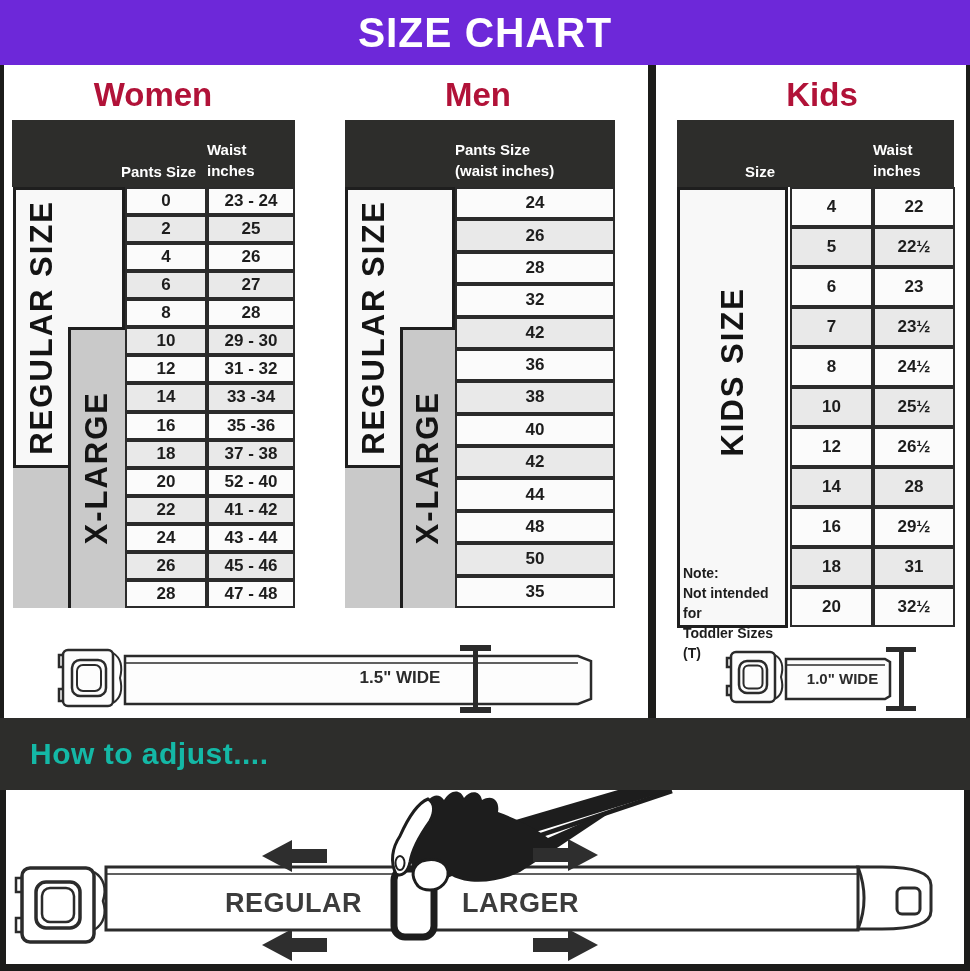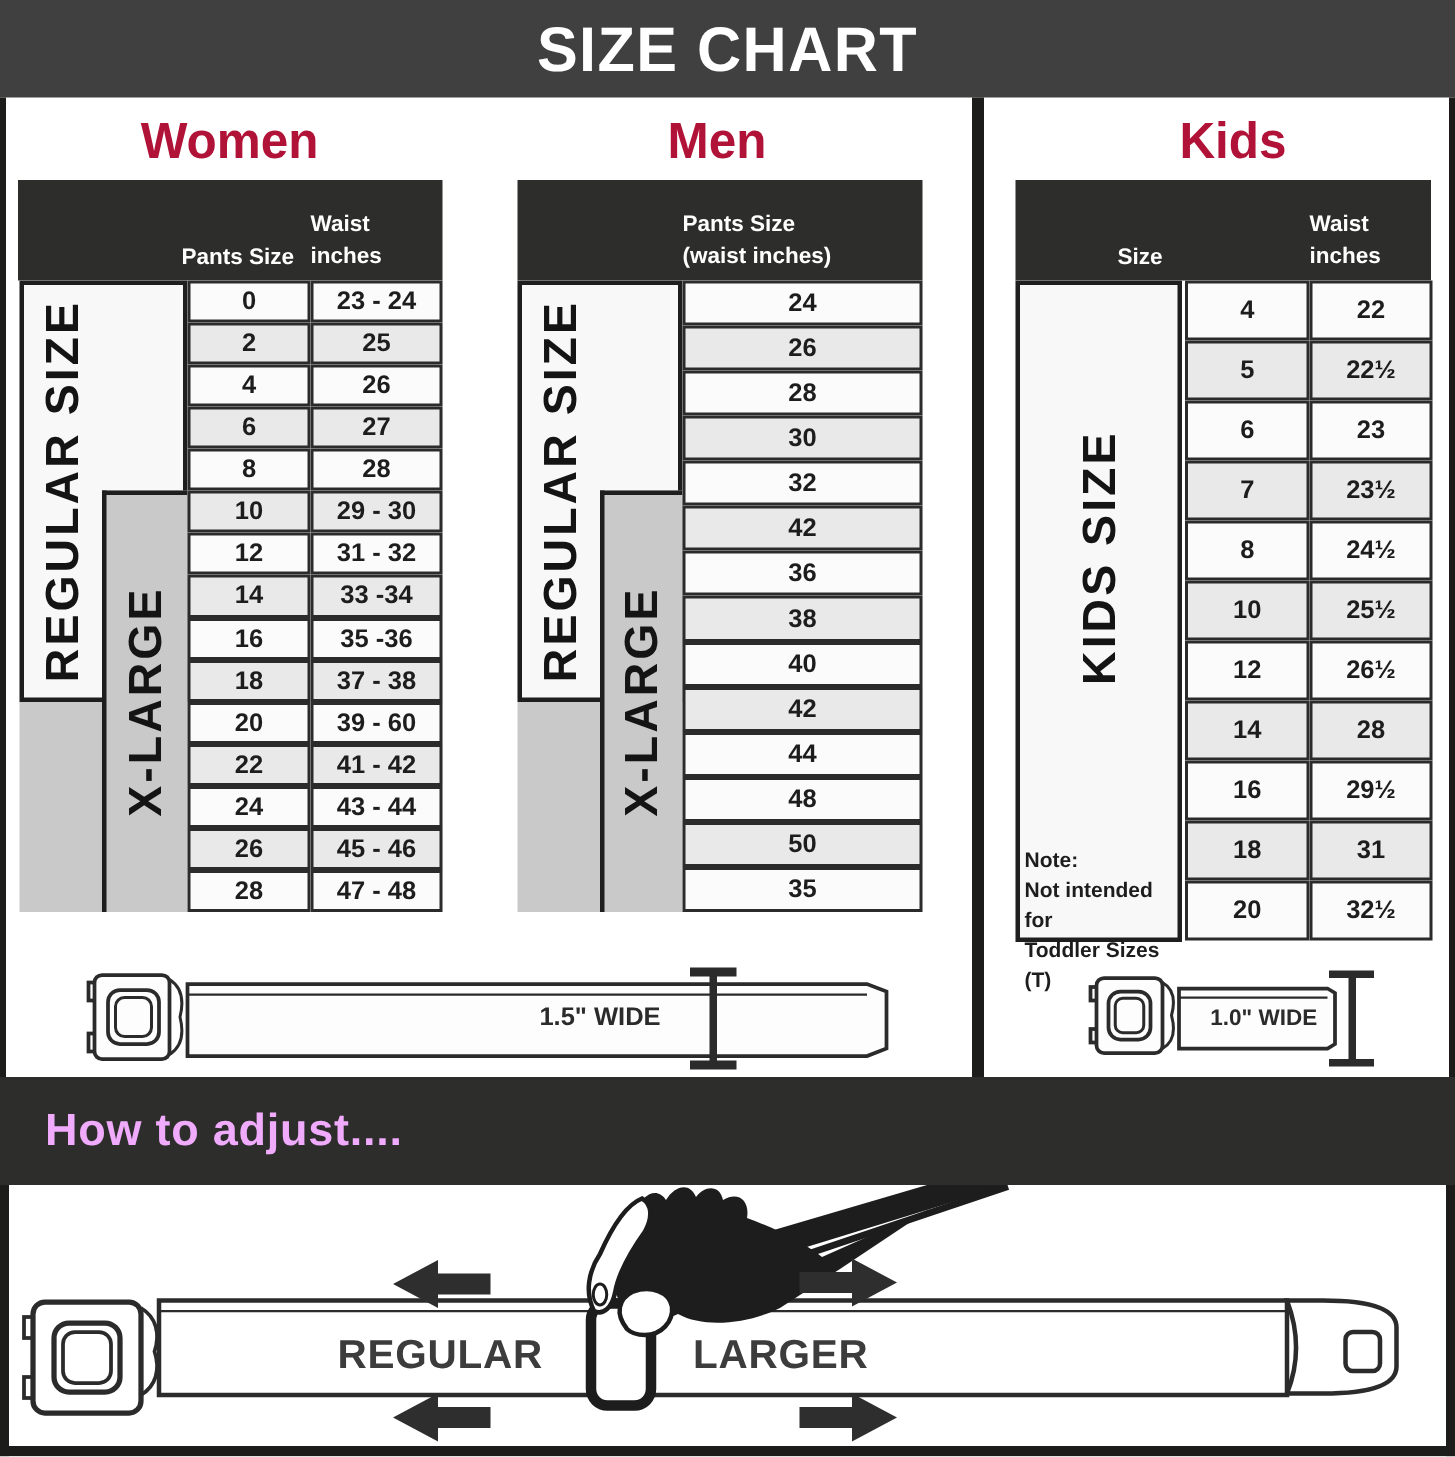--- a/index.html
+++ b/index.html
@@ -1,20 +1,20 @@
 <!DOCTYPE html>
 <html style="--accent: #b11238;"><head>
 <meta charset="utf-8">
 <style>
   html,body{margin:0;padding:0;background:#fff;}
   .stage{position:relative;width:970px;height:971px;background:#fff;overflow:hidden;
          font-family:"Liberation Sans","DejaVu Sans",sans-serif;color:#1d1d1d;}
   .abs{position:absolute;}
   
-  .banner{left:0;top:0;width:970px;height:65px;background:#404040;display:flex;align-items:center;justify-content:center;}
+  .banner{left:0;top:0;width:970px;height:65px;background:#6d28d9;display:flex;align-items:center;justify-content:center;}
   .banner span{color:#fff;font-size:42px;font-weight:bold;letter-spacing:1px;transform:scaleX(.97);}
   
   .b-left{left:0;top:65px;width:4px;height:653px;background:#1c1c1a;}
   .b-right{left:966px;top:65px;width:4px;height:653px;background:#1c1c1a;}
   .divider{left:648px;top:65px;width:8px;height:653px;background:#1c1c1a;}
   
   .col-h{height:40px;display:flex;align-items:center;justify-content:center;
          font-size:34px;font-weight:bold;color:var(--accent,#b11238);transform:scaleX(.97);}
   
   .t-head{background:#2d2d2b;}
@@ -29,21 +29,21 @@
   .gbox{background:#c9c9c9;}
   .gbox.edged{border-left:3px solid #1e1e1e;border-top:3px solid #1e1e1e;box-sizing:border-box;}
   .vtext{display:flex;align-items:center;justify-content:center;}
   .vtext span{writing-mode:vertical-rl;transform:rotate(180deg);white-space:nowrap;
               font-weight:bold;font-size:31px;letter-spacing:2px;color:#141414;}
   .note{font-size:14px;font-weight:bold;line-height:20px;color:#1d1d1d;}
   
   .wlab{font-weight:bold;color:#2b2b2b;text-align:center;}
   
   .adjbar{left:0;top:718px;width:970px;height:72px;background:#2d2d2b;display:flex;align-items:center;}
-  .adjbar span{color:#f0abfc;font-size:30px;font-weight:bold;margin-left:30px;letter-spacing:.5px;}
+  .adjbar span{color:#14b8a6;font-size:30px;font-weight:bold;margin-left:30px;letter-spacing:.5px;}
   
   .p-left{left:0;top:790px;width:6px;height:181px;background:#1c1c1a;}
   .p-right{left:964px;top:790px;width:6px;height:181px;background:#1c1c1a;}
   .p-bottom{left:0;top:964px;width:970px;height:7px;background:#1c1c1a;}
   .strap-word{font-size:27px;font-weight:bold;color:#3c3c3c;text-align:center;letter-spacing:.5px;}
   svg{display:block;}
 </style>
 </head>
 <body>
 
@@ -91,21 +91,21 @@
       <div class="cell alt">29 - 30</div>
       <div class="cell">12</div>
       <div class="cell">31 - 32</div>
       <div class="cell alt">14</div>
       <div class="cell alt">33 -34</div>
       <div class="cell">16</div>
       <div class="cell">35 -36</div>
       <div class="cell alt">18</div>
       <div class="cell alt">37 - 38</div>
       <div class="cell">20</div>
-      <div class="cell">39 - 60</div>
+      <div class="cell">52 - 40</div>
       <div class="cell alt">22</div>
       <div class="cell alt">41 - 42</div>
       <div class="cell">24</div>
       <div class="cell">43 - 44</div>
       <div class="cell alt">26</div>
       <div class="cell alt">45 - 46</div>
       <div class="cell">28</div>
       <div class="cell">47 - 48</div>
     </div>
 
@@ -120,21 +120,20 @@
   <div class="abs vtext" style="left:345px;top:187px;width:57px;height:281px;">
     <span>REGULAR SIZE</span>
   </div>
   <div class="abs vtext" style="left:400px;top:327px;width:55px;height:281px;">
     <span>X-LARGE</span>
   </div>
   <div class="abs grid" style="left:455px;top:187px;width:160px;height:421px;grid-template-columns:160px;">
       <div class="cell">24</div>
       <div class="cell alt">26</div>
       <div class="cell">28</div>
-      <div class="cell alt">30</div>
       <div class="cell">32</div>
       <div class="cell alt">42</div>
       <div class="cell">36</div>
       <div class="cell alt">38</div>
       <div class="cell">40</div>
       <div class="cell alt">42</div>
       <div class="cell">44</div>
       <div class="cell">48</div>
       <div class="cell alt">50</div>
       <div class="cell">35</div>

